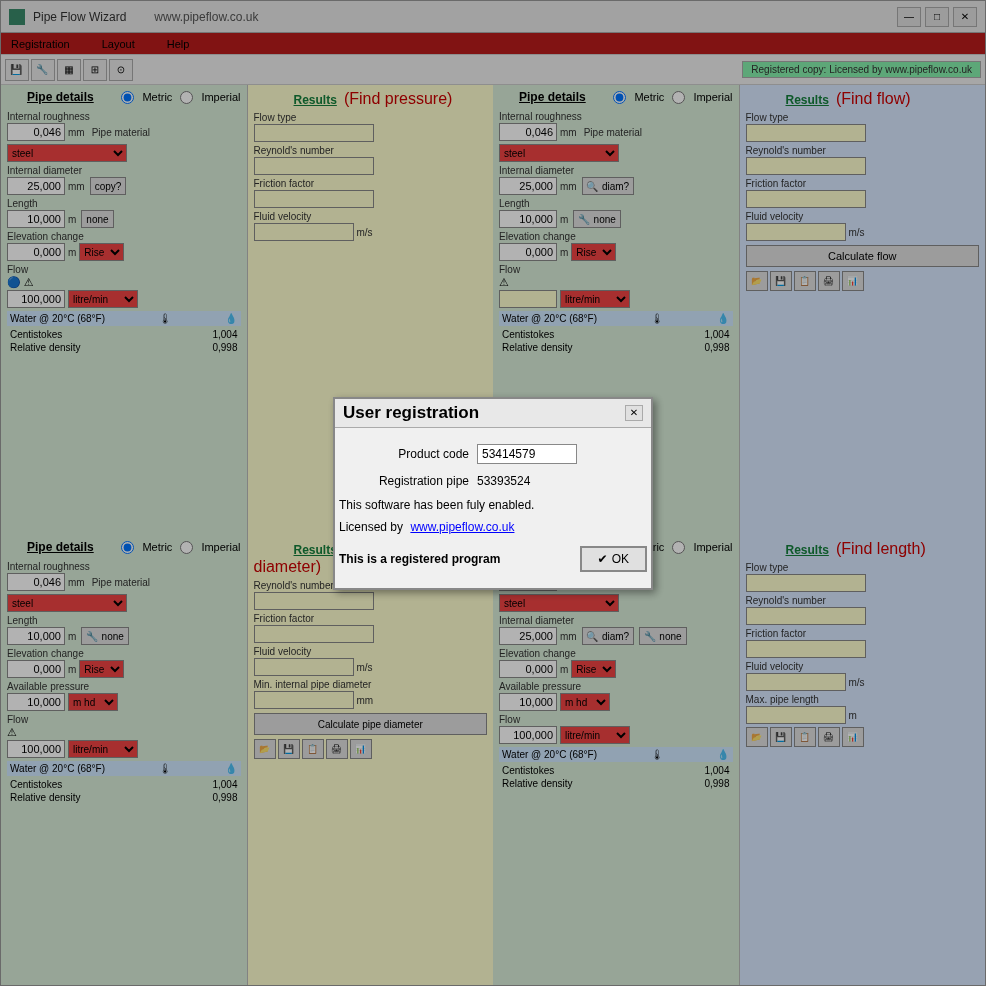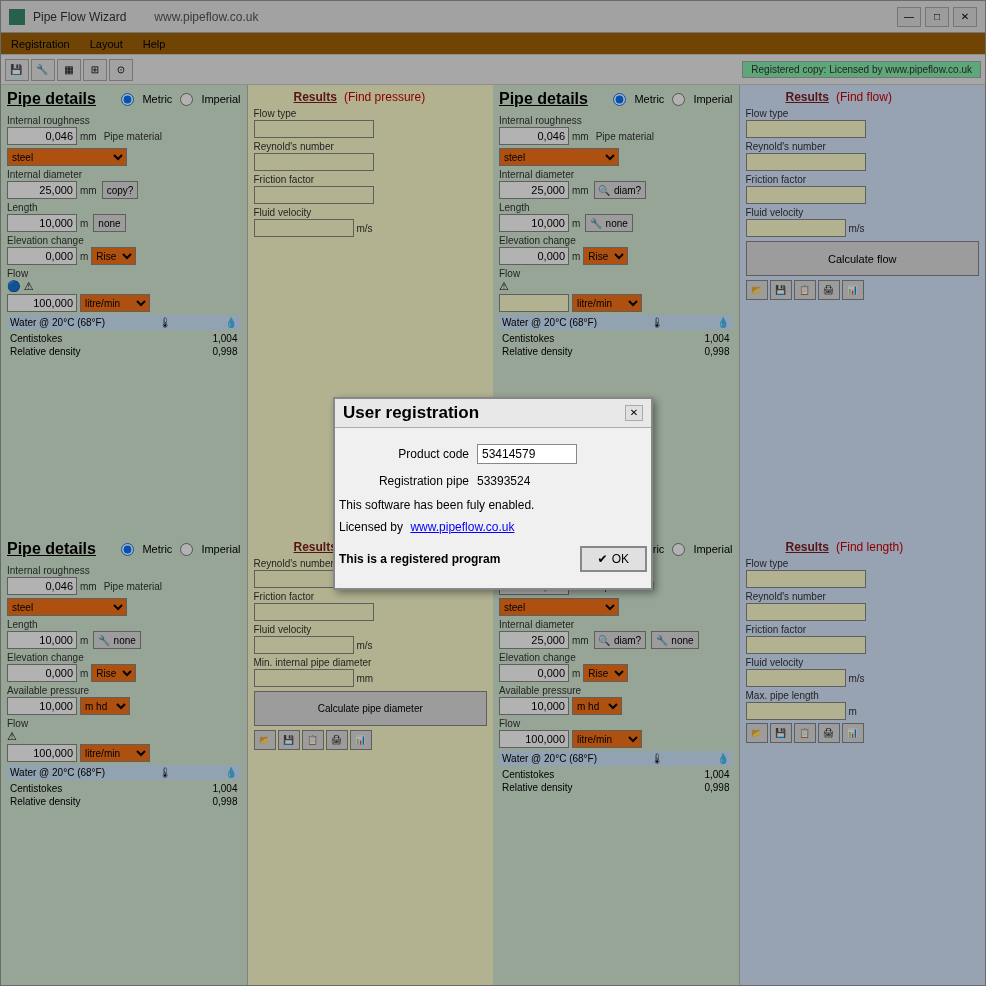--- a/index.html
+++ b/index.html
@@ -9,55 +9,55 @@
     
     
     .title-bar { background: #e8e8e8; border-bottom: 1px solid #aaa; padding: 4px 8px; display: flex; align-items: center; justify-content: space-between; height: 32px; }
     .title-bar-left { display: flex; align-items: center; gap: 8px; }
     .title-icon { width: 16px; height: 16px; background: #4a9; display: inline-block; }
     .title-text { font-size: 12px; color: #333; }
     .title-bar-right { display: flex; gap: 4px; }
     .win-btn { width: 24px; height: 20px; border: 1px solid #aaa; background: #e0e0e0; cursor: pointer; display: flex; align-items: center; justify-content: center; font-size: 10px; }
     
     
-    .menu-bar { background: #a16207; border-bottom: 1px solid #ccc; padding: 2px 4px; display: flex; gap: 8px; height: 22px; align-items: center; }
+    .menu-bar { background: #b91c1c; border-bottom: 1px solid #ccc; padding: 2px 4px; display: flex; gap: 20px; height: 22px; align-items: center; }
     .menu-item { padding: 2px 6px; cursor: pointer; font-size: 11px; }
     
     
     .toolbar { background: #f0f0f0; border-bottom: 1px solid #ccc; padding: 2px 4px; display: flex; align-items: center; gap: 2px; height: 30px; }
     .toolbar-btn { width: 24px; height: 22px; border: 1px solid #aaa; background: #e8e8e8; display: flex; align-items: center; justify-content: center; cursor: pointer; font-size: 10px; }
     .registered-badge { margin-left: auto; background: #86efac; border: 1px solid #aaa; padding: 2px 8px; font-size: 10px; color: #333; }
     
     
     .main-content { flex: 1; display: grid; grid-template-columns: 1fr 1fr; grid-template-rows: 1fr 1fr; gap: 0; overflow: hidden; }
     
-    .panel-title { font-weight: bold; font-size: 16px; text-decoration: underline; margin-bottom: 4px; color: #000; }
-    .results-title { font-weight: bold; font-size: 12px; text-decoration: underline; color: #7f1d1d; display: inline; padding-left: 40px; }
-    .results-subtitle { font-size: 12px; color: #cc0000; display: inline; }
+    .panel-title { font-weight: bold; font-size: 12px; text-decoration: underline; margin-bottom: 4px; color: #000; margin-left: 20px; }
+    .results-title { font-weight: bold; font-size: 12px; text-decoration: underline; color: #15803d; display: inline; padding-left: 40px; }
+    .results-subtitle { font-size: 16px; color: #cc0000; display: inline; }
     
     .radio-group { display: flex; gap: 8px; align-items: center; margin-bottom: 4px; }
     
     .field-row { margin-bottom: 3px; }
     .field-label { font-size: 10px; color: #333; margin-bottom: 1px; }
     .field-input { display: flex; align-items: center; gap: 3px; }
     .input-box { border: 1px solid #888; background: white; height: 18px; text-align: right; padding: 0 3px; font-size: 11px; }
-    .input-box.w70 { width: 70px; }
+    .input-box.w70 { width: 58px; }
     .input-box.w100 { width: 100px; }
     .input-box.w120 { width: 120px; }
     .input-box.result { background: #ffffd0; }
     .unit-label { font-size: 10px; color: #333; white-space: nowrap; }
     
-    .select-box { height: 18px; border: 1px solid #888; background: #f97316; font-size: 10px; }
+    .select-box { height: 18px; border: 1px solid #888; background: #ef4444; font-size: 10px; }
     
     .small-btn { height: 18px; border: 1px solid #888; background: #e0e0e0; padding: 0 4px; font-size: 10px; cursor: pointer; display: flex; align-items: center; gap: 2px; }
     
     .water-row { background: #d0e8ff; padding: 2px 3px; display: flex; align-items: center; justify-content: space-between; margin-bottom: 2px; font-size: 10px; }
     .data-row { display: flex; justify-content: space-between; align-items: center; padding: 1px 3px; font-size: 10px; }
     
-    .calc-btn { width: 100%; height: 35px; border: 1px solid #888; background: #e0e0e0; font-size: 11px; cursor: pointer; display: flex; align-items: center; justify-content: center; gap: 4px; margin: 4px 0; }
+    .calc-btn { width: 100%; height: 22px; border: 1px solid #888; background: #e0e0e0; font-size: 11px; cursor: pointer; display: flex; align-items: center; justify-content: center; gap: 4px; margin: 4px 0; }
     
     .bottom-btns { display: flex; gap: 2px; margin-top: 2px; }
     .icon-btn { width: 22px; height: 20px; border: 1px solid #888; background: #e0e0e0; display: flex; align-items: center; justify-content: center; font-size: 9px; cursor: pointer; }
     
     
     .dialog-overlay { position: fixed; top: 0; left: 0; width: 100%; height: 100%; background: rgba(0,0,0,0.3); z-index: 100; display: flex; align-items: center; justify-content: center; }
     .dialog { background: #f0f0f0; border: 2px solid #888; min-width: 320px; box-shadow: 3px 3px 8px rgba(0,0,0,0.4); }
     .dialog-title-bar { background: #e8e8e8; border-bottom: 1px solid #aaa; padding: 4px 8px; display: flex; justify-content: space-between; align-items: center; }
     .dialog-title { font-size: 17px; font-weight: bold; }
     .dialog-close { width: 18px; height: 16px; border: 1px solid #aaa; background: #e0e0e0; cursor: pointer; display: flex; align-items: center; justify-content: center; font-size: 10px; }

